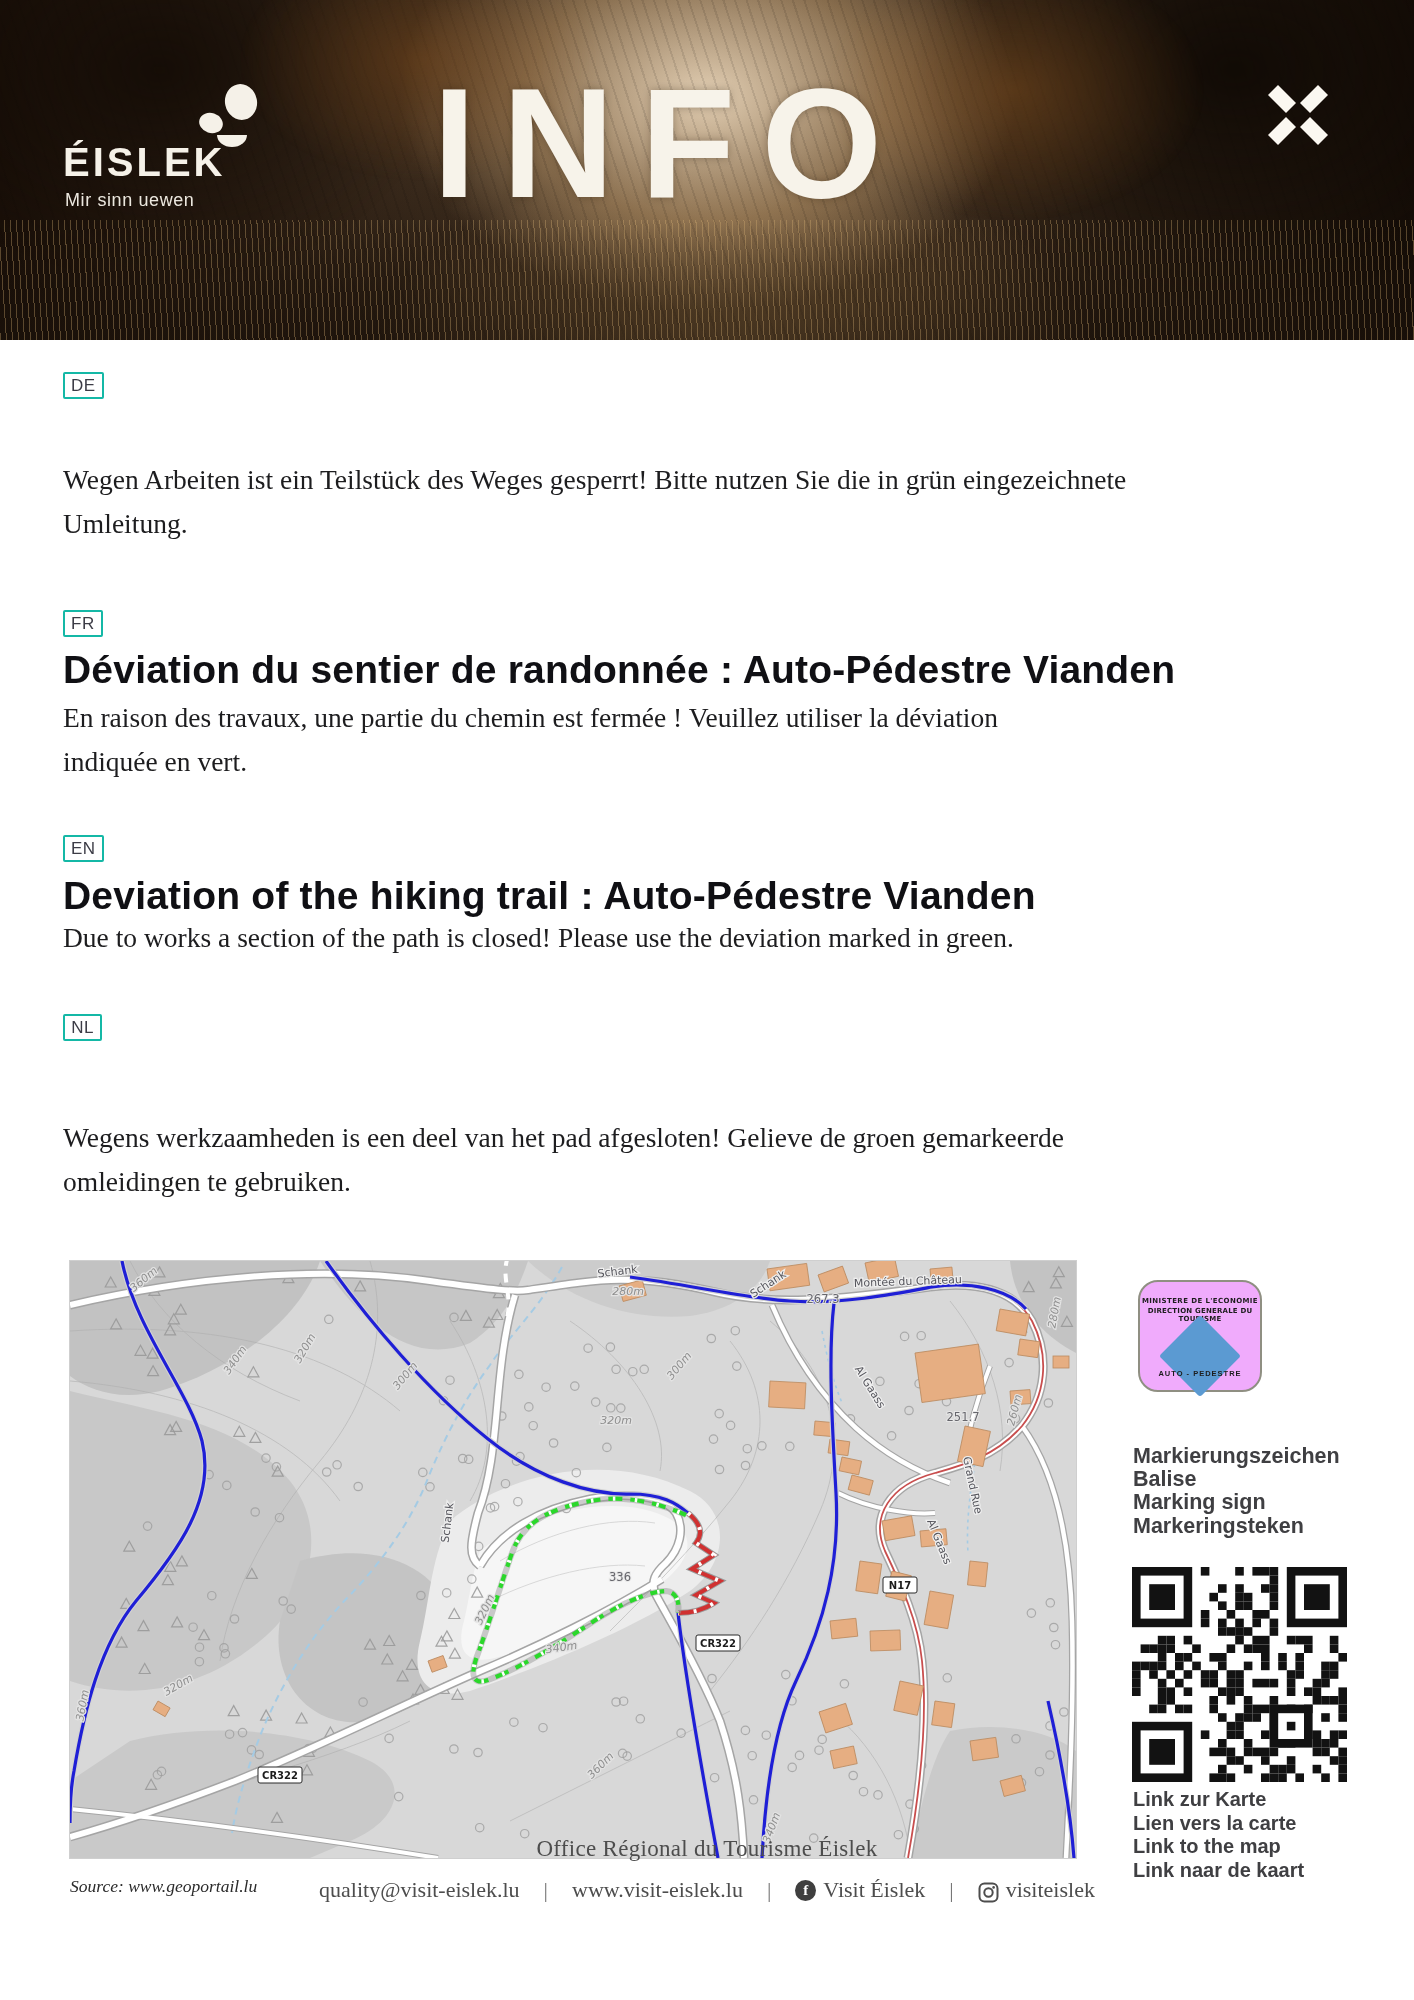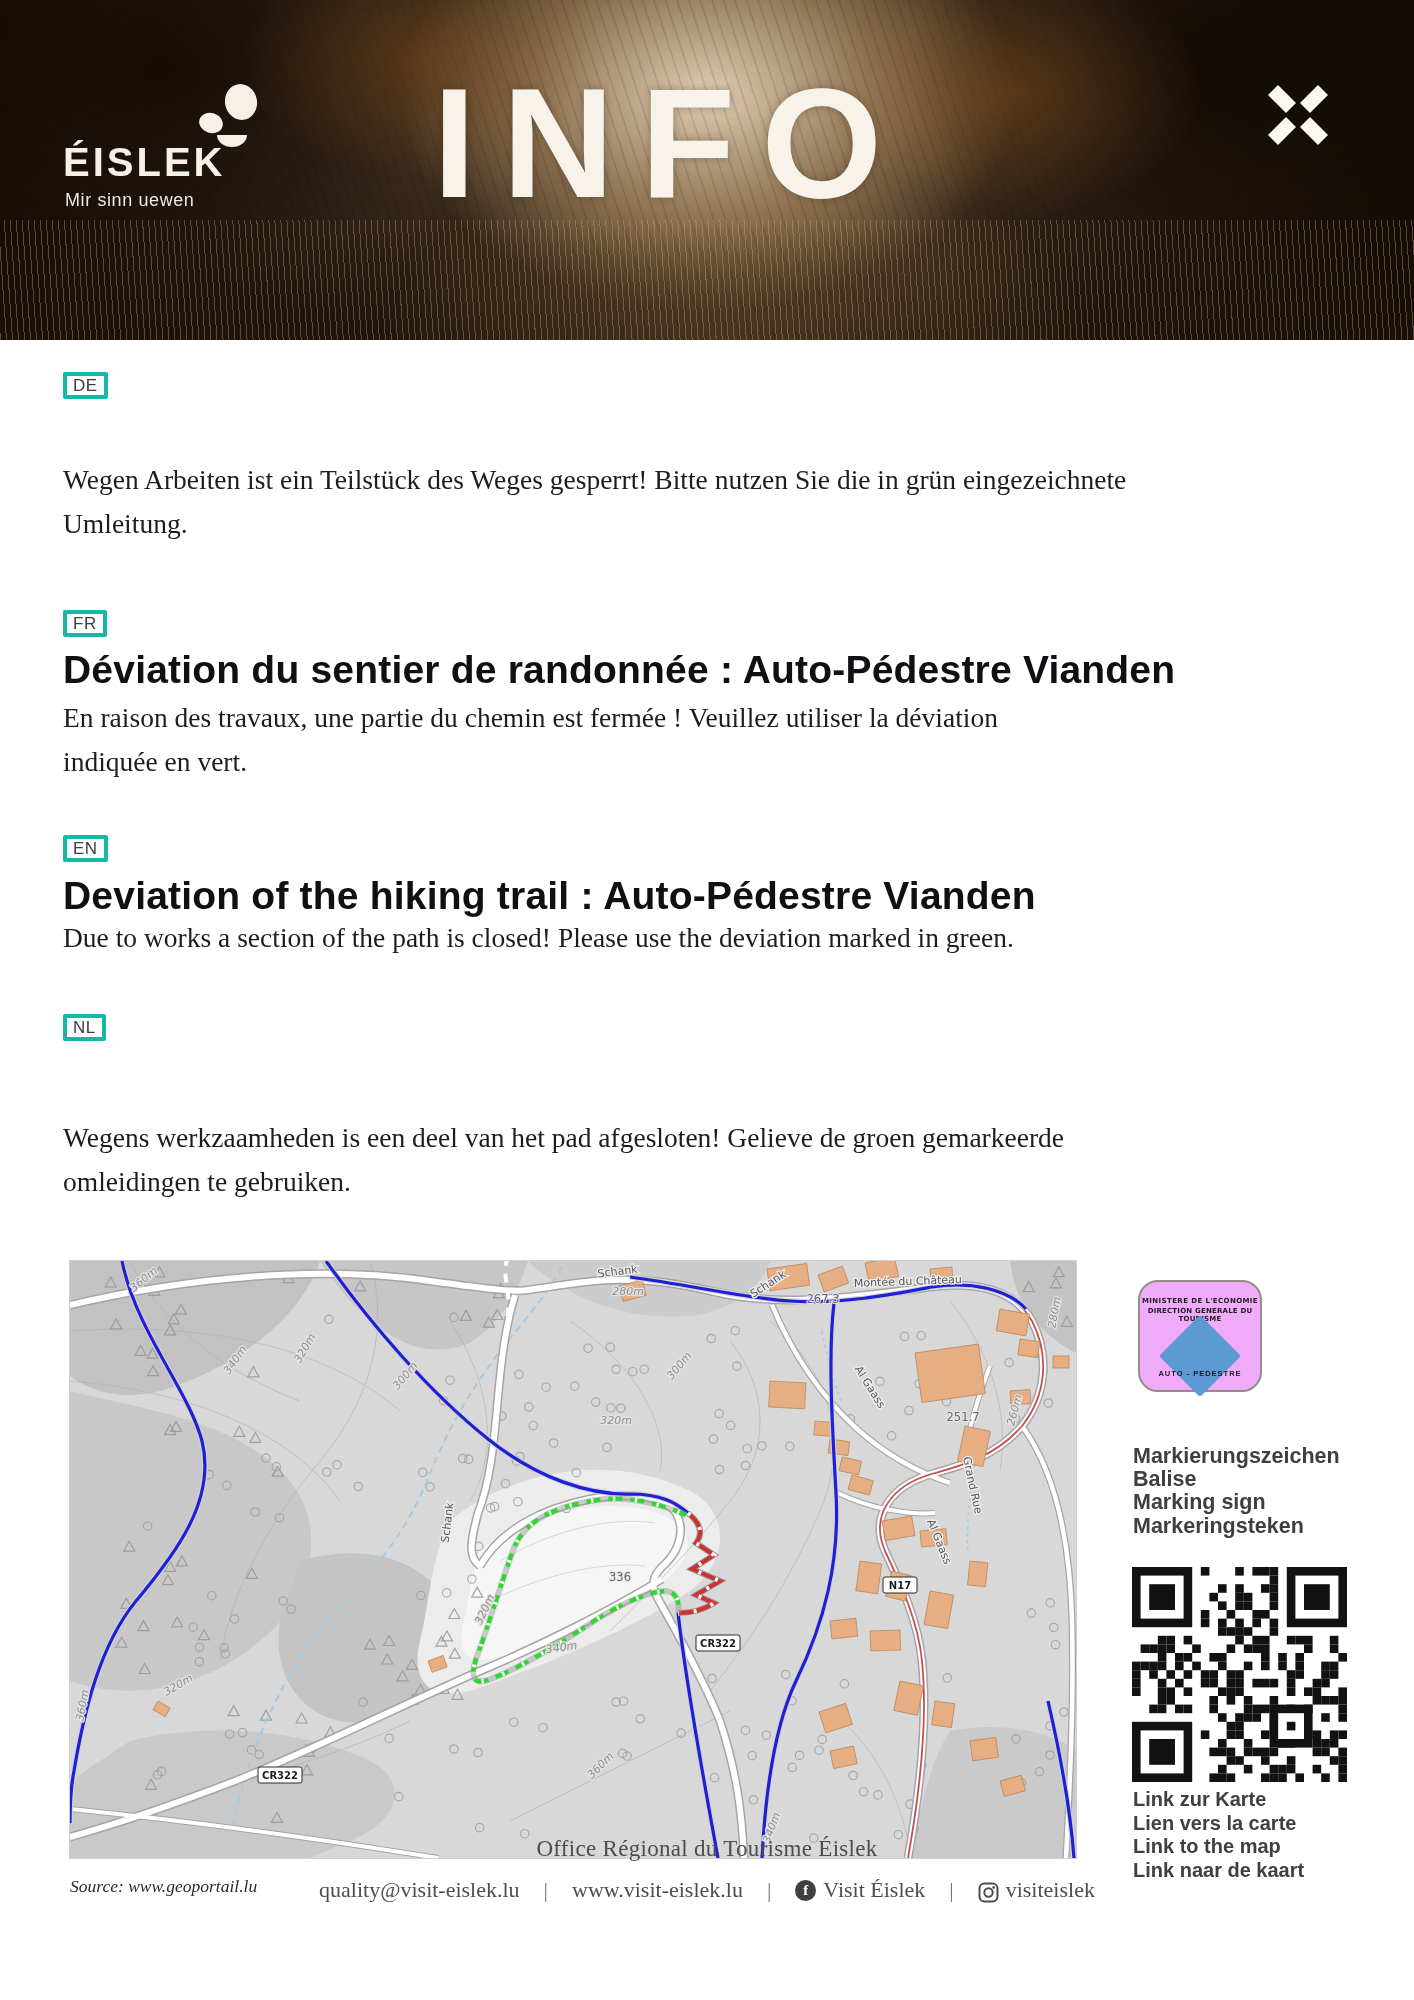--- a/index.html
+++ b/index.html
@@ -29,21 +29,21 @@
   .brand-mark{position:absolute;left:132px;top:-2px;}
   .brand-name{position:absolute;left:0;top:56px;font-size:40px;font-weight:700;letter-spacing:3px;}
   .brand-tag{position:absolute;left:2px;top:106px;font-size:18px;font-weight:300;letter-spacing:.6px;opacity:.96;}
   .hero-title{position:absolute;left:0;top:66px;width:1315px;text-align:center;color:#f7f3ea;
       font-size:155px;line-height:1;font-weight:700;letter-spacing:.17em;text-indent:.17em;
       text-shadow:0 0 8px rgba(40,25,12,.35);}
   .xmark{position:absolute;left:1266px;top:83px;}
 
   
   .lang-badge{position:absolute;left:63px;box-sizing:border-box;min-width:39px;height:27px;padding:0 6px;
-      border:4px solid #14b8a6;border-radius:2px;color:#3c3c46;font-size:17px;font-weight:400;
+      border:2px solid #14b8a6;border-radius:2px;color:#3c3c46;font-size:17px;font-weight:400;
       display:flex;align-items:center;justify-content:center;letter-spacing:.5px;}
   .sec-title{position:absolute;left:63px;width:1330px;font-size:39px;font-weight:700;color:#101014;letter-spacing:.2px;}
   .sec-body{position:absolute;left:63px;width:1285px;font-family:"Liberation Serif",serif;
       font-size:27.5px;line-height:44px;color:#1d1d1f;white-space:pre-line;}
 
   
   .map-wrap{position:absolute;left:70px;top:1261px;width:1006px;height:597px;outline:1px solid #cfcfcf;background:#d8d8d8;}
   .map-wrap svg{display:block;}
   text.ctr{fill:#8f8f8f;font:italic 11px "DejaVu Sans",sans-serif;paint-order:stroke;stroke:#e3e3e3;stroke-width:2.5px;text-anchor:middle;}
   text.street{fill:#55555c;font:11px "DejaVu Sans",sans-serif;paint-order:stroke;stroke:#efefef;stroke-width:2.5px;text-anchor:middle;}

